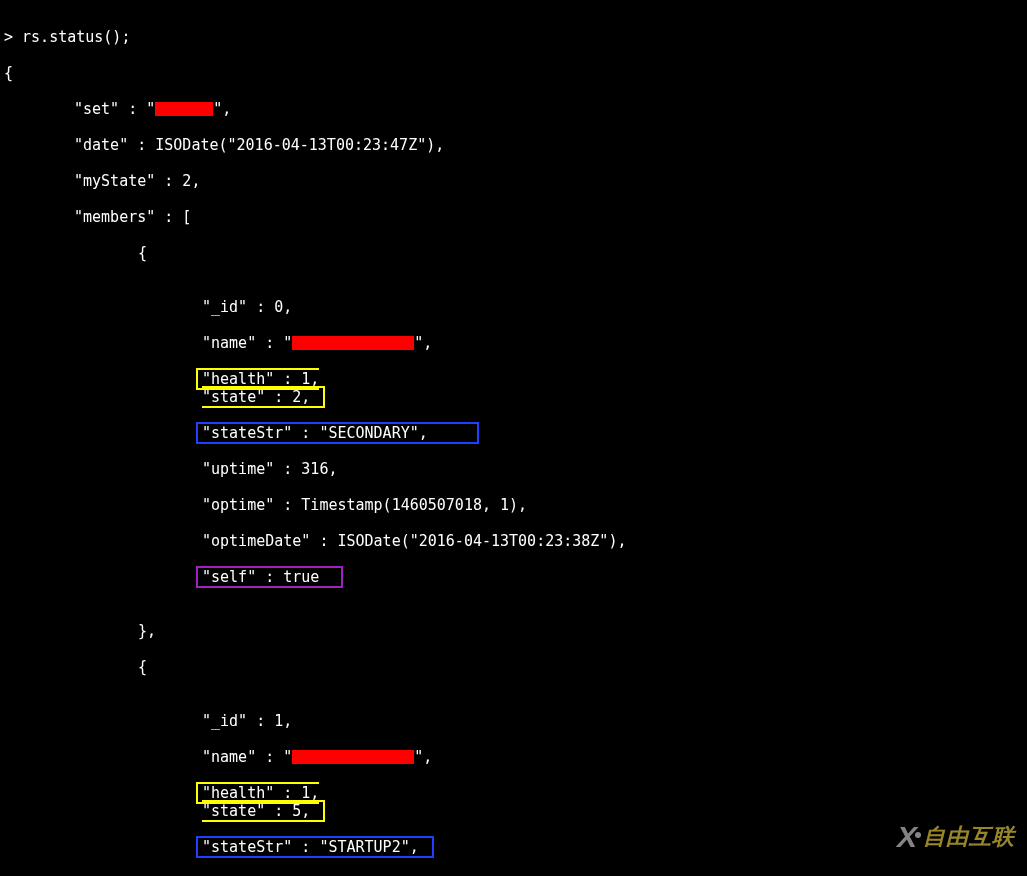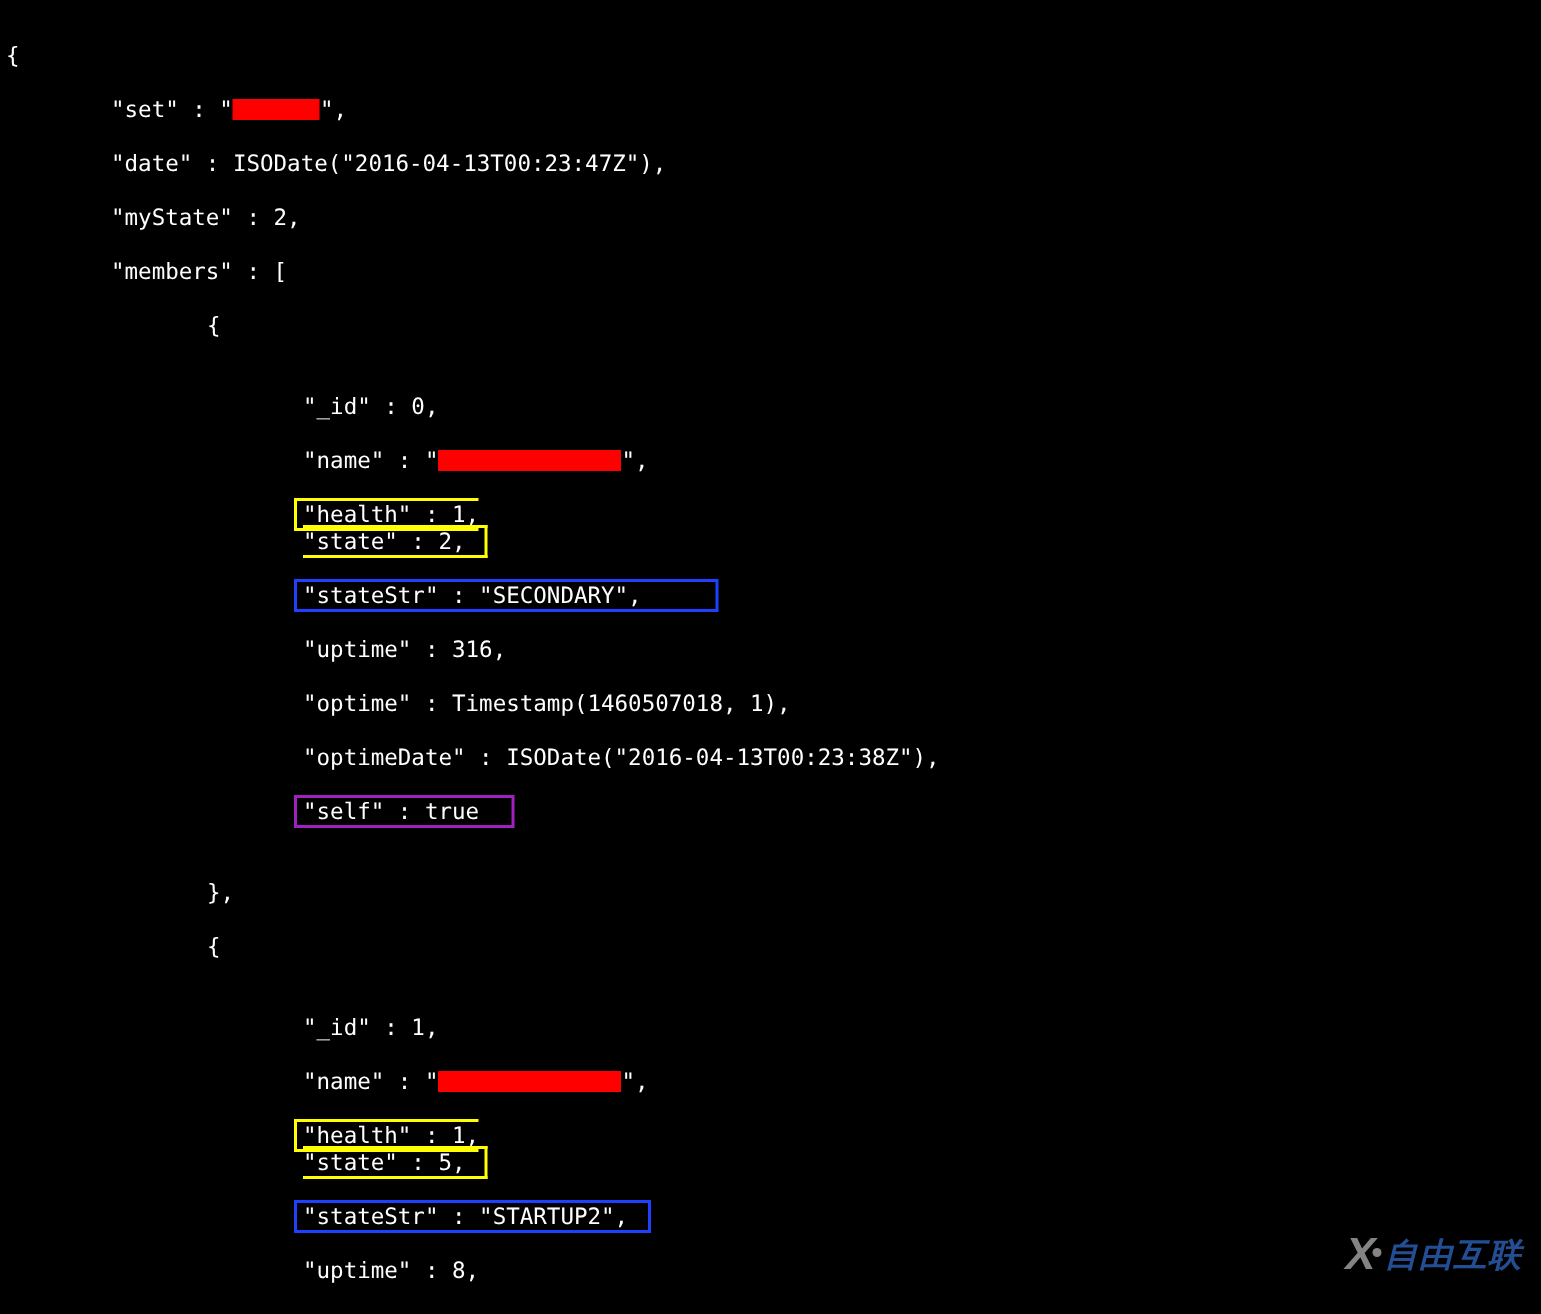--- a/index.html
+++ b/index.html
@@ -60,21 +60,21 @@
     opacity: 0.60;
     display: flex;
     align-items: center;
     gap: 4px;
     pointer-events: none;
   }
   .watermark-text {
     font-family: "Microsoft YaHei", sans-serif;
     font-size: 22px;
     font-weight: bold;
-    color: #3b82f6;
+    color: #fde047;
     font-style: italic;
     letter-spacing: 1px;
   }
   .watermark-x {
     font-family: sans-serif;
     font-size: 30px;
     font-weight: 900;
     color: #dddddd;
     font-style: italic;
     position: relative;
@@ -88,20 +88,21 @@
     width: 6px;
     height: 6px;
     border-radius: 50%;
     background: #dddddd;
   }
 </style>
 </head>
 <body>
 
 <div class="terminal">
+<div class="line">&gt; rs.status();</div>
 <div class="line">{</div>
 <div class="line indent1"><span>"set" : "</span><span class="redact-red w1"></span><span>",</span></div>
 <div class="line indent1">"date" : ISODate("2016-04-13T00:23:47Z"),</div>
 <div class="line indent1">"myState" : 2,</div>
 <div class="line indent1">"members" : [</div>
 <div class="line indent2">{</div>
 
 <div class="line indent3">"_id" : 0,</div>
 <div class="line indent3"><span>"name" : "</span><span class="redact-red w2"></span><span>",</span></div>
 <div class="indent3"><span class="box-yellow"><span class="line">"health" : 1,</span>

